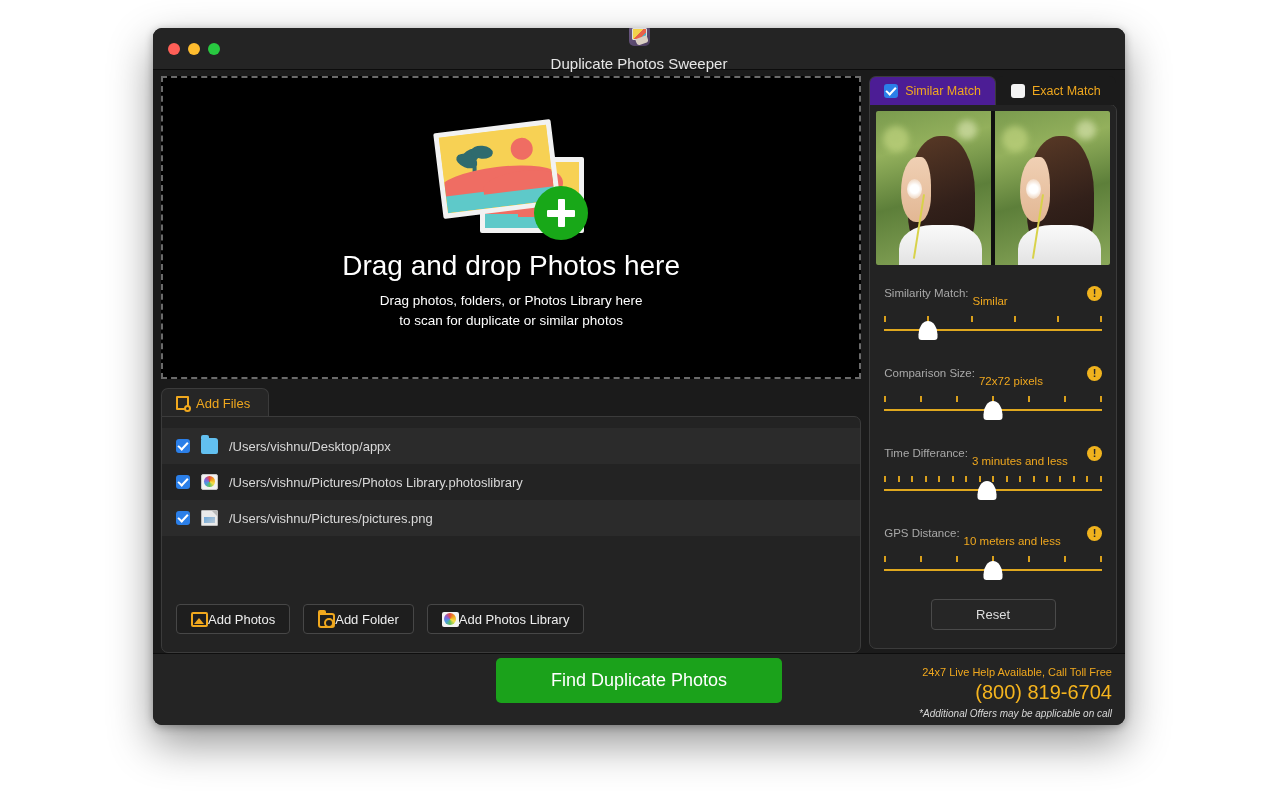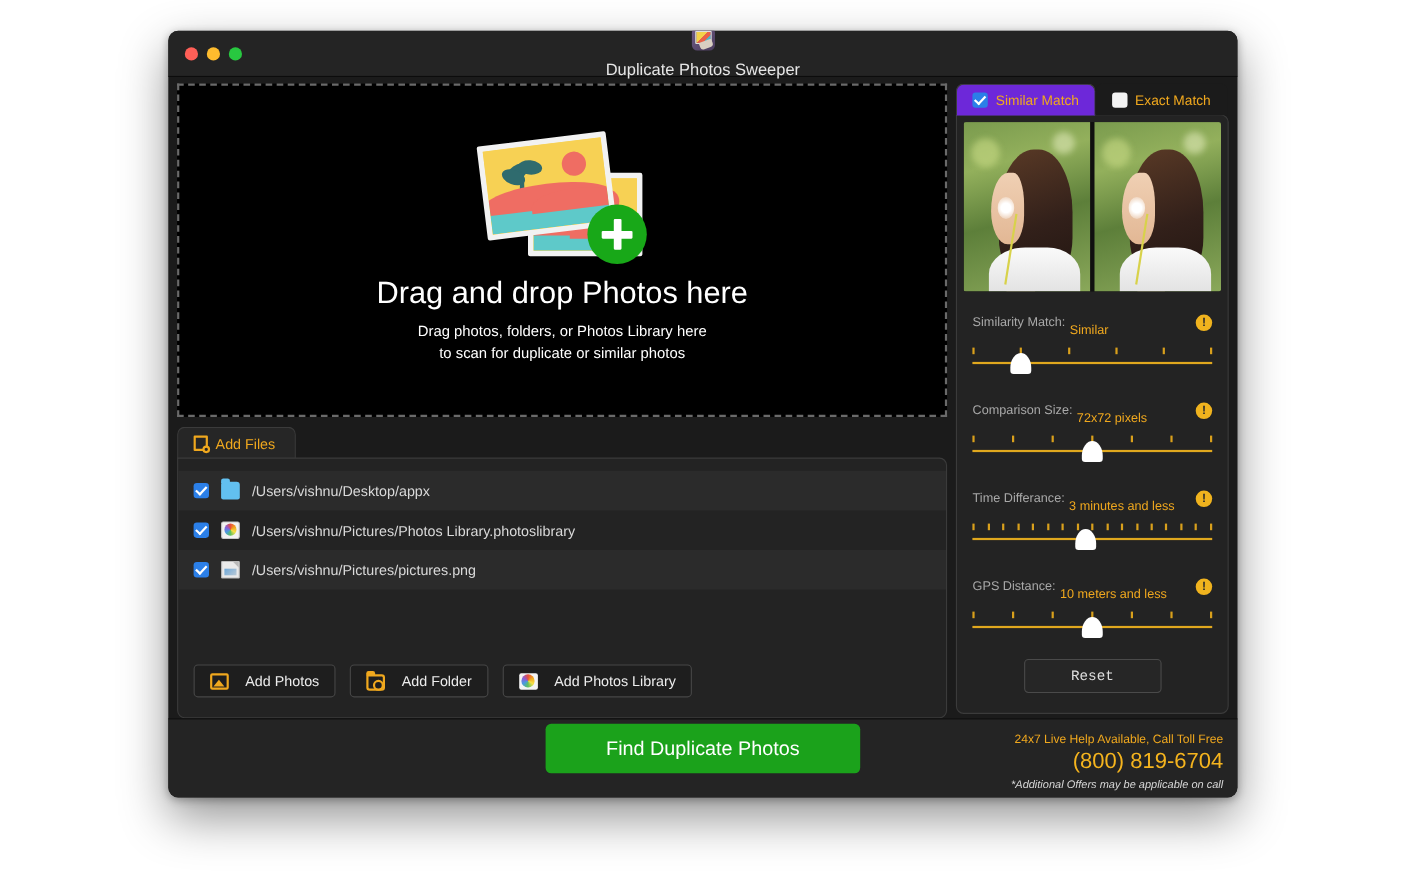--- a/index.html
+++ b/index.html
@@ -195,21 +195,21 @@
     content: ""; position: absolute; left: 2px; bottom: 2px; right: 2px; height: 6px;
     background: linear-gradient(135deg,#6ea8d8,#b9c9d6);
   }
 
   #btn-row {
     margin-top: auto;
     display: flex; gap: 13px;
     padding: 0 14px 18px 14px;
   }
   .addbtn {
-    display: flex; align-items: center; justify-content: center; gap: 15px;
+    display: flex; align-items: center; justify-content: center; gap: 0;
     height: 30px; padding: 0 14px;
     background: #1e1e1e; border: 1px solid #474747; border-radius: 4px;
     color: #ededed; font-size: 13px; white-space: nowrap;
   }
   .bi { width: 17px; height: 15px; flex: none; position: relative; }
   .bi-photos {
     border: 2px solid #f0a81e; border-radius: 2px;
   }
   .bi-photos::after {
     content: ""; position: absolute; left: 1px; bottom: 1px;
@@ -235,21 +235,21 @@
     content: ""; position: absolute; left: 2px; top: 1px; width: 12px; height: 12px;
     border-radius: 50%;
     background: conic-gradient(#e84d3d,#f0a81e,#f5e04a,#5ec05e,#4a9ae0,#8a5ed6,#e84d3d);
   }
 
   
   #match-tabs { display: flex; height: 29px; gap: 0; }
   .mtab {
     display: flex; align-items: center; gap: 7px;
     padding: 0 14px;
-    background: #6d28d9;
+    background: #4c1d95;
     border: 1px solid #3b3b3b; border-bottom: none;
     border-radius: 7px 7px 0 0;
     color: #f0a81e; font-size: 12.5px;
   }
   .mtab.inactive { background: #1b1b1b; border-color: transparent; }
   #right-box {
     height: 545px;
     background: #232323;
     border: 1px solid #3b3b3b;
     border-radius: 0 7px 7px 7px;
@@ -327,21 +327,21 @@
     height: 2px; background: #e0a81e;
   }
   .thumb {
     position: absolute; top: 5px;
     width: 19px; height: 19px;
     background: #ffffff;
     border-radius: 50% 50% 3px 3px / 70% 70% 3px 3px;
     transform: translateX(-50%);
   }
 
-  #reset-wrap { margin-top: auto; padding: 0 14px 18px 14px; display: flex; justify-content: center; font-family: Liberation Mono, monospace; }
+  #reset-wrap { margin-top: auto; padding: 0 14px 18px 14px; display: flex; justify-content: center; }
   #reset-btn {
     width: 125px; height: 31px;
     background: #262626; border: 1px solid #4a4a4a; border-radius: 4px;
     color: #dedede; font-size: 13px;
     display: flex; align-items: center; justify-content: center;
   }
 
   
   #footer {
     position: relative;

